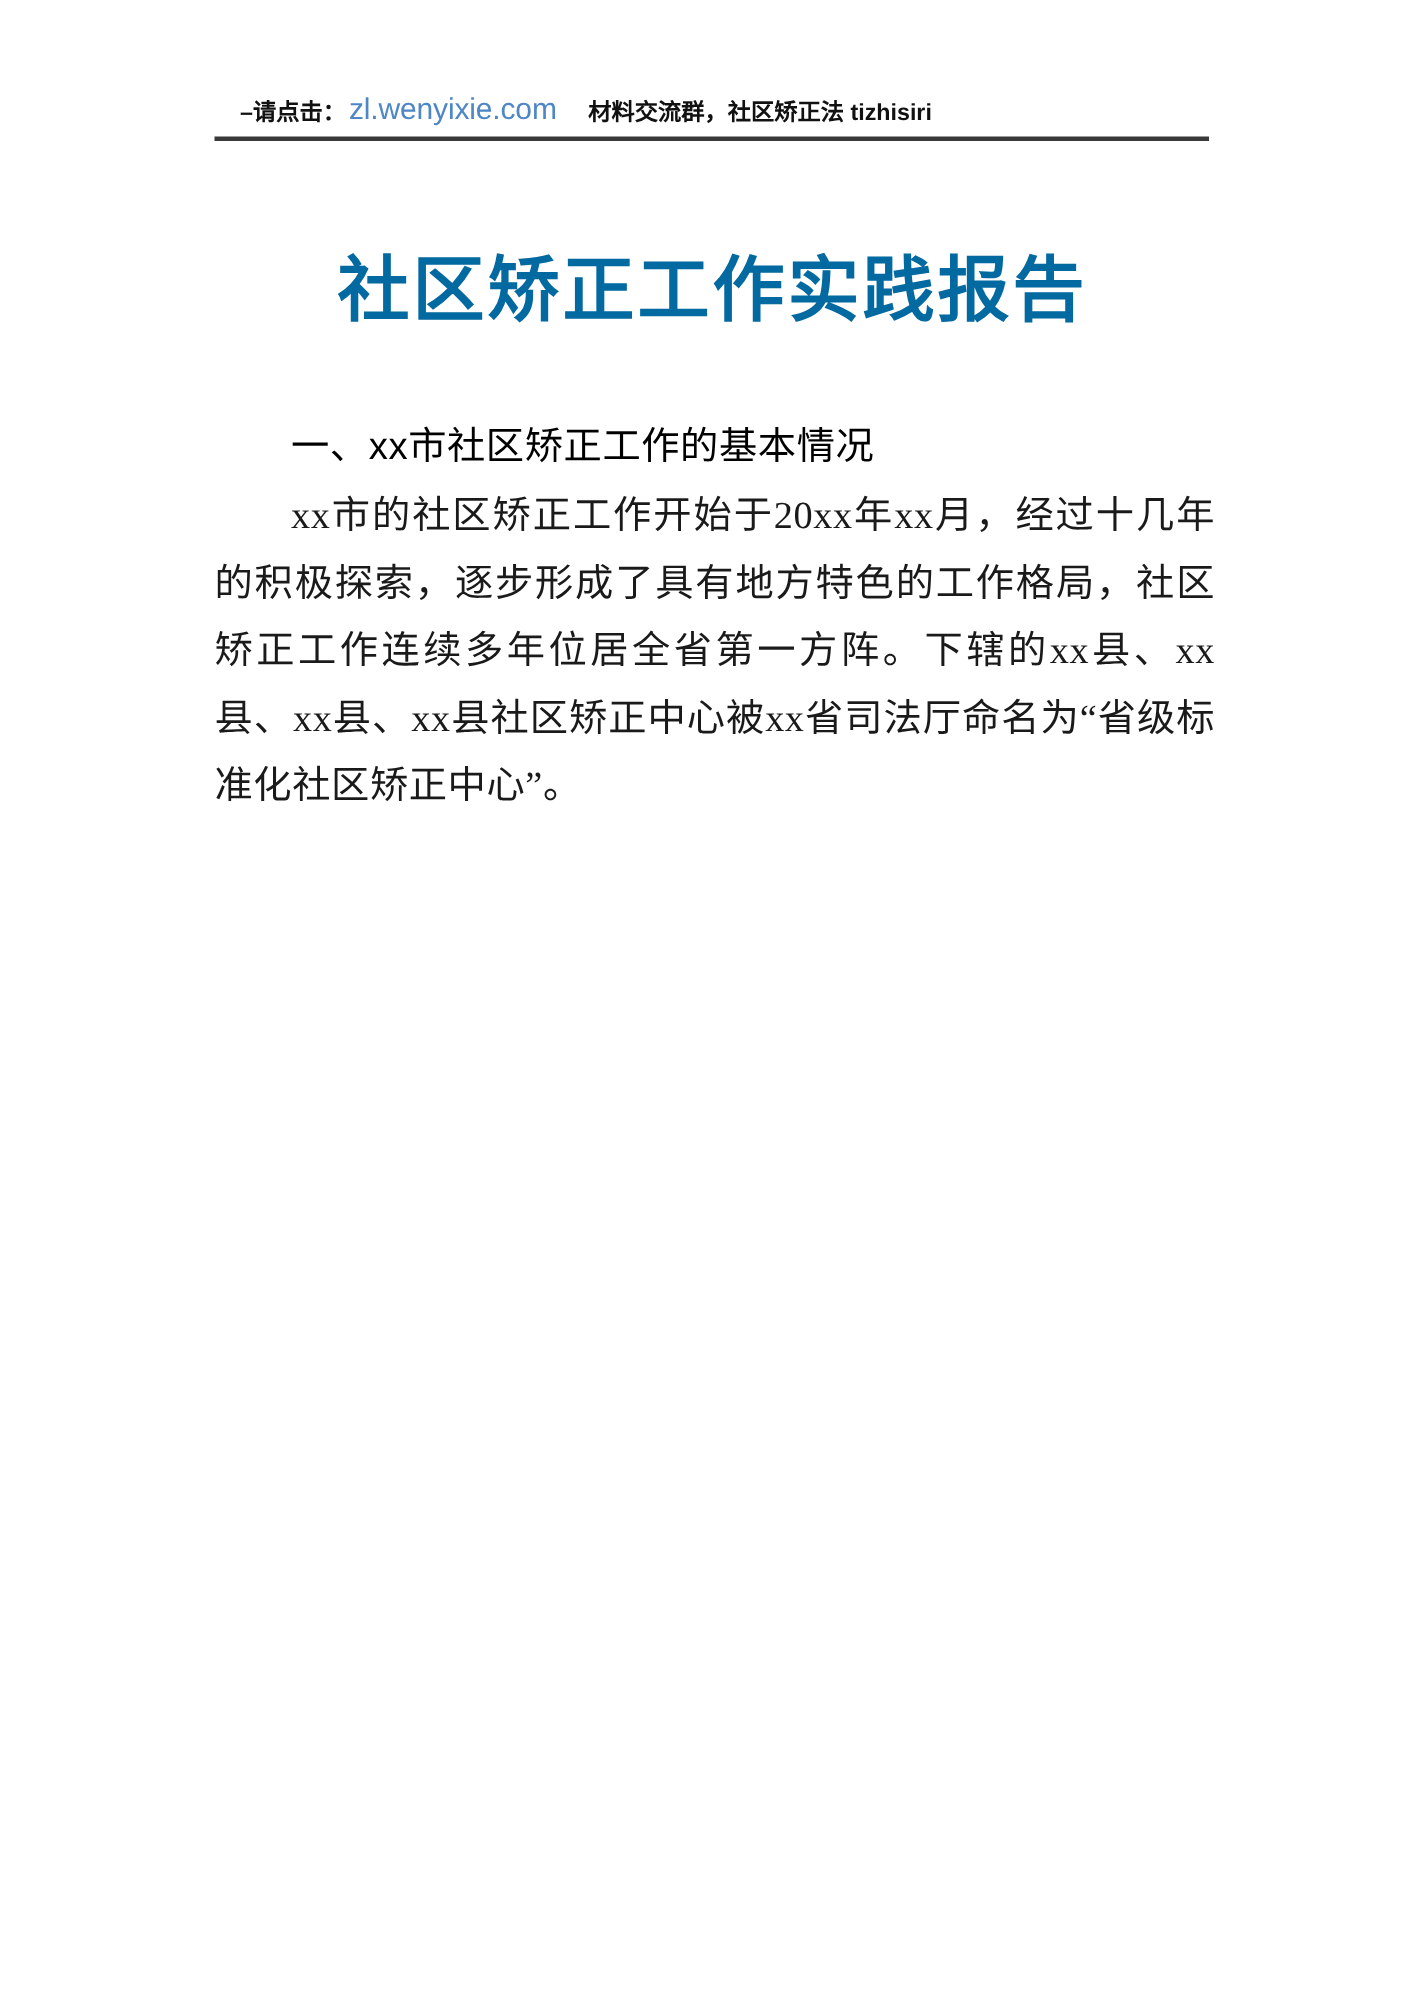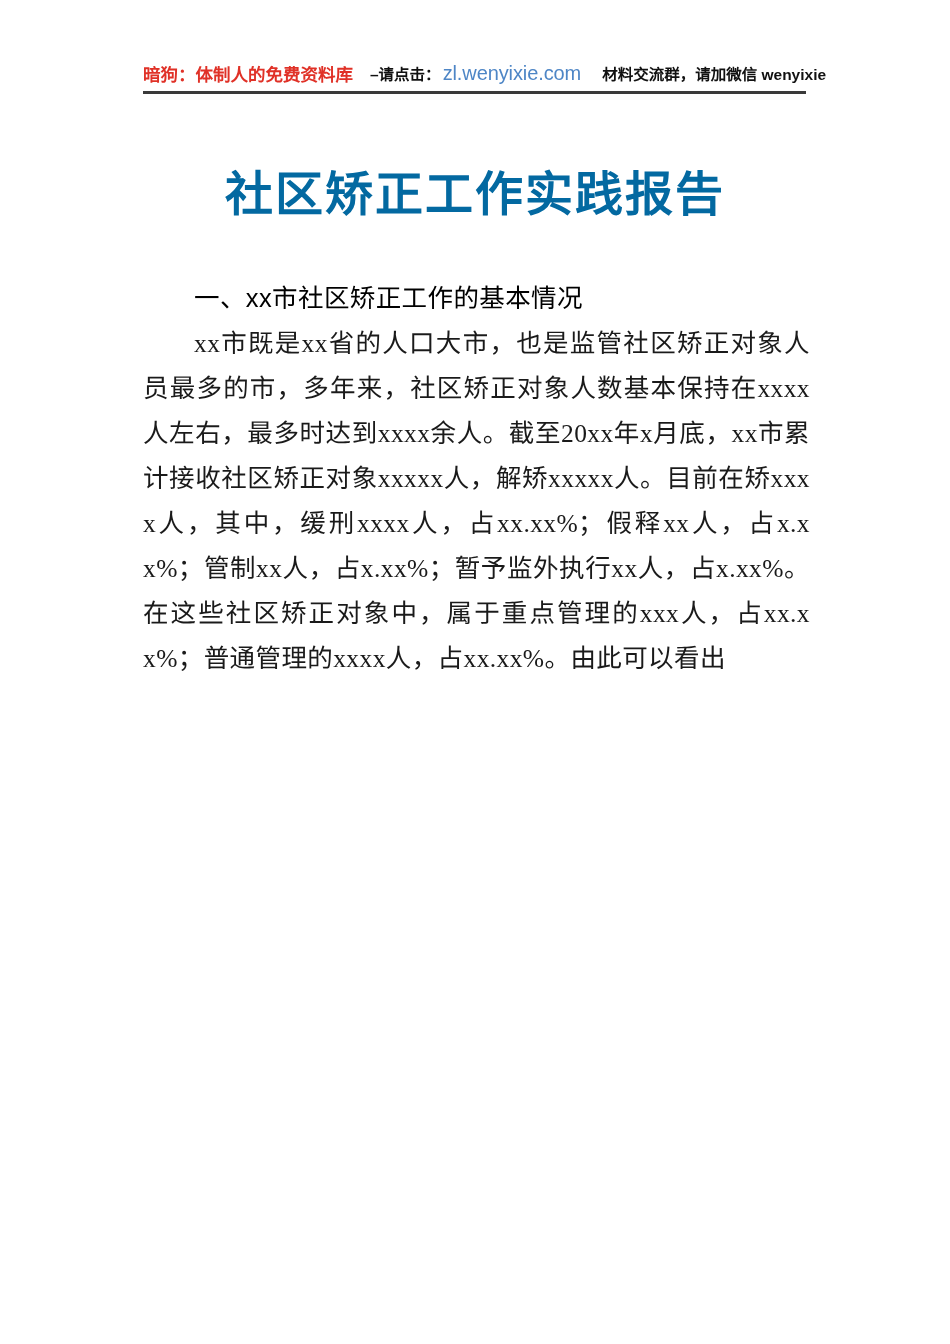--- a/index.html
+++ b/index.html
@@ -119,27 +119,26 @@
     letter-spacing: 0.4px;
     text-align: left;
   }
 </style>
 </head>
 <body>
 
 <div id="page">
 
   <div class="banner">
-    <span class="banner-red" style="color: rgb(224, 49, 39);">暗狗：体制人的免费资料库</span>
     <span class="banner-dash">–请点击：</span>
     <span class="banner-url" style="color: rgb(78, 134, 198);">zl.wenyixie.com</span>
-    <span class="banner-wechat">材料交流群，请加微信 wenyixie</span>
+    <span class="banner-wechat">材料交流群，社区矫正法 tizhisiri</span>
   </div>
   <div class="banner-rule" style="background: rgb(58, 58, 58);"></div>
 
   <div class="doc-title">社区矫正工作实践报告</div>
 
   <div class="content" id="content-root">
       <h2 class="section-heading">一、xx市社区矫正工作的基本情况</h2>
-      <p class="para">xx市既是xx省的人口大市，也是监管社区矫正对象人员最多的市，多年来，社区矫正对象人数基本保持在xxxx人左右，最多时达到xxxx余人。截至20xx年x月底，xx市累计接收社区矫正对象xxxxx人，解矫xxxxx人。目前在矫xxxx人，其中，缓刑xxxx人，占xx.xx%；假释xx人，占x.xx%；管制xx人，占x.xx%；暂予监外执行xx人，占x.xx%。在这些社区矫正对象中，属于重点管理的xxx人，占xx.xx%；普通管理的xxxx人，占xx.xx%。由此可以看出</p>
+      <p class="para">xx市的社区矫正工作开始于20xx年xx月，经过十几年的积极探索，逐步形成了具有地方特色的工作格局，社区矫正工作连续多年位居全省第一方阵。下辖的xx县、xx县、xx县、xx县社区矫正中心被xx省司法厅命名为“省级标准化社区矫正中心”。</p>
     </div>
 
 </div>
 
 </body></html>

